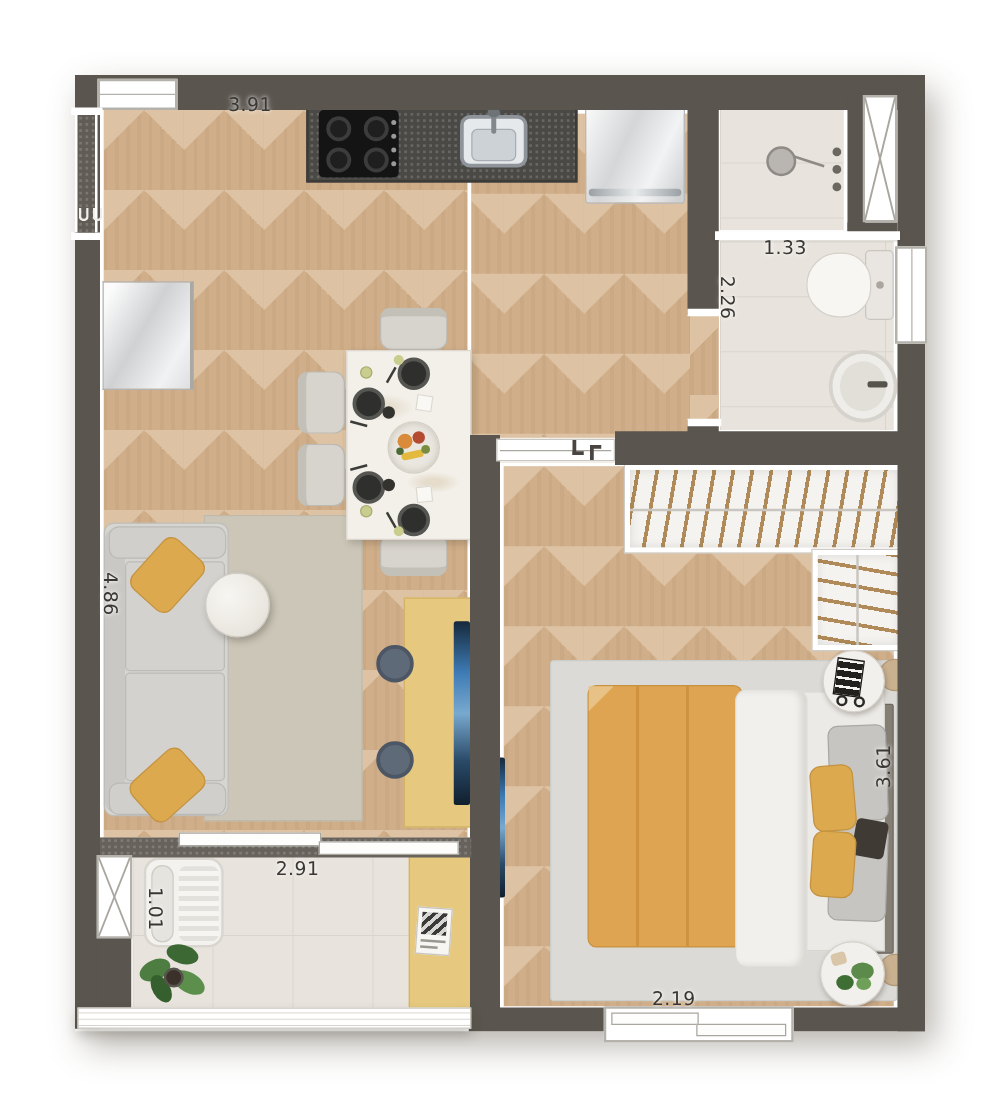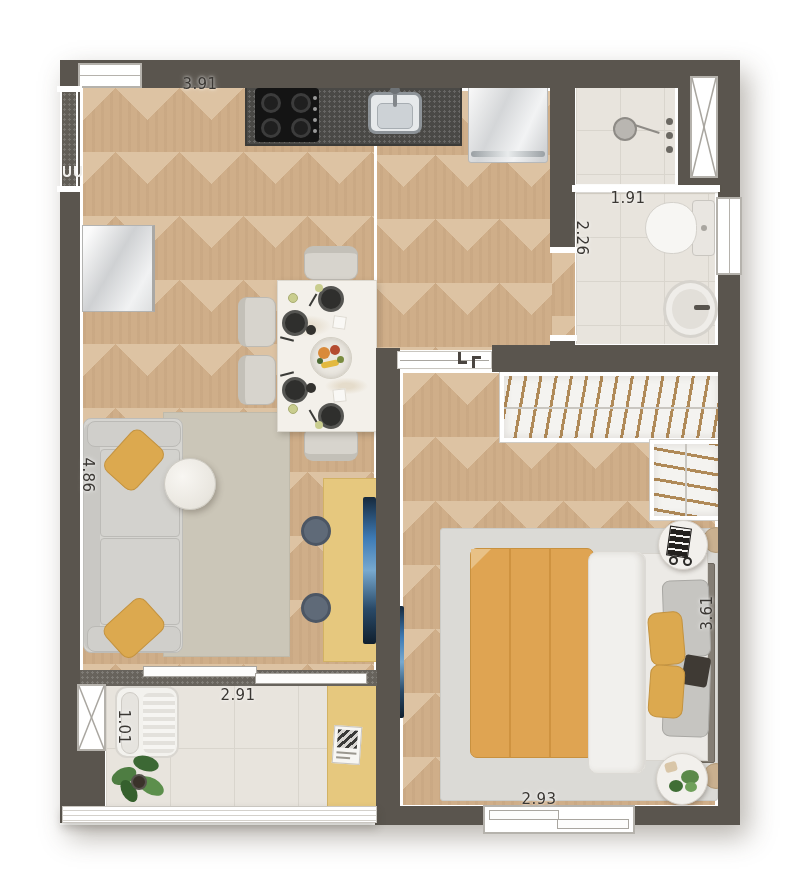--- a/index.html
+++ b/index.html
@@ -266,21 +266,21 @@
   <div class="abs" style="left:472px;top:356px;width:9px;height:12px;border-left:3px solid #4a4540;border-top:3px solid #4a4540;z-index:11;"></div>
 
   <div class="abs win" style="left:483px;top:805px;width:152px;height:29px;z-index:10;">
     <div class="abs pane" style="left:4px;top:3px;width:70px;height:10px;"></div>
     <div class="abs pane" style="left:72px;top:12px;width:72px;height:10px;"></div>
   </div>
 
   <div class="abs" style="left:62px;top:806px;width:315px;height:17px;background:#ffffff;border:1px solid #c9c6c0;box-shadow:0 5px 9px rgba(60,55,45,.25);z-index:10;background-image:linear-gradient(#d4d1cb 1px,transparent 1px);background-size:100% 5px;background-position:0 3px;"></div>
 
   <div class="abs label" style="left:200px;top:84px;">3.91</div>
-  <div class="abs label" style="left:628px;top:198px;">1.91</div>
+  <div class="abs label" style="left:628px;top:198px;">1.33</div>
   <div class="abs label v90" style="left:582px;top:238px;">2.26</div>
   <div class="abs label v90" style="left:88px;top:475px;">4.86</div>
   <div class="abs label" style="left:238px;top:695px;">2.91</div>
   <div class="abs label v90" style="left:124px;top:727px;">1.01</div>
   <div class="abs label vm90" style="left:707px;top:613px;">3.61</div>
-  <div class="abs label" style="left:539px;top:799px;">2.93</div>
+  <div class="abs label" style="left:539px;top:799px;">2.19</div>
 
 </div>
 
 </body></html>

